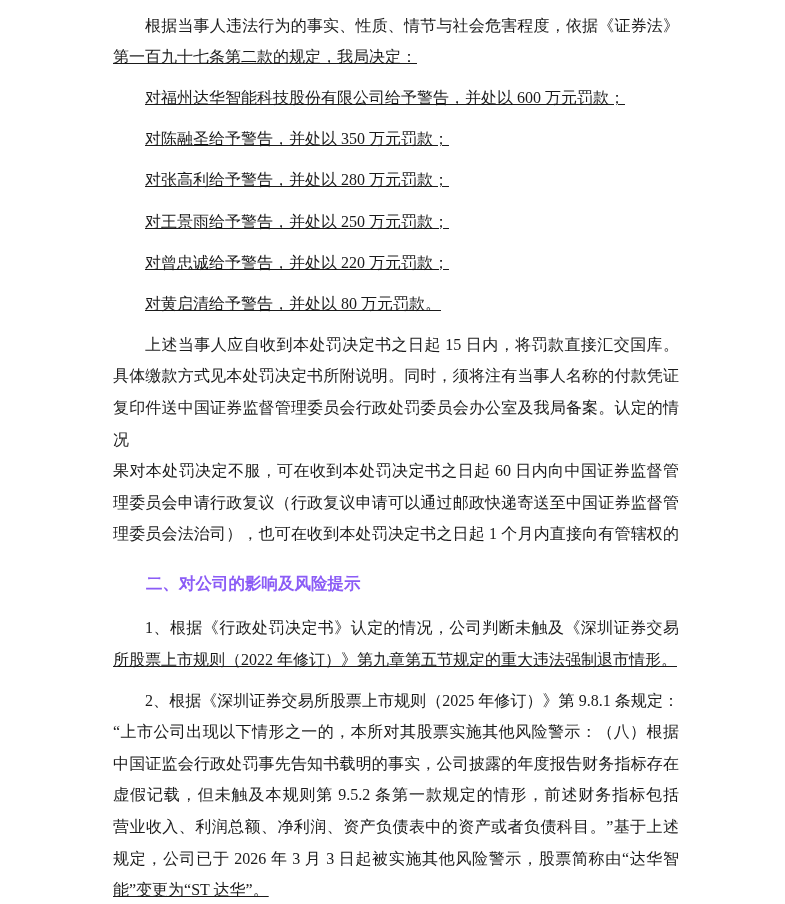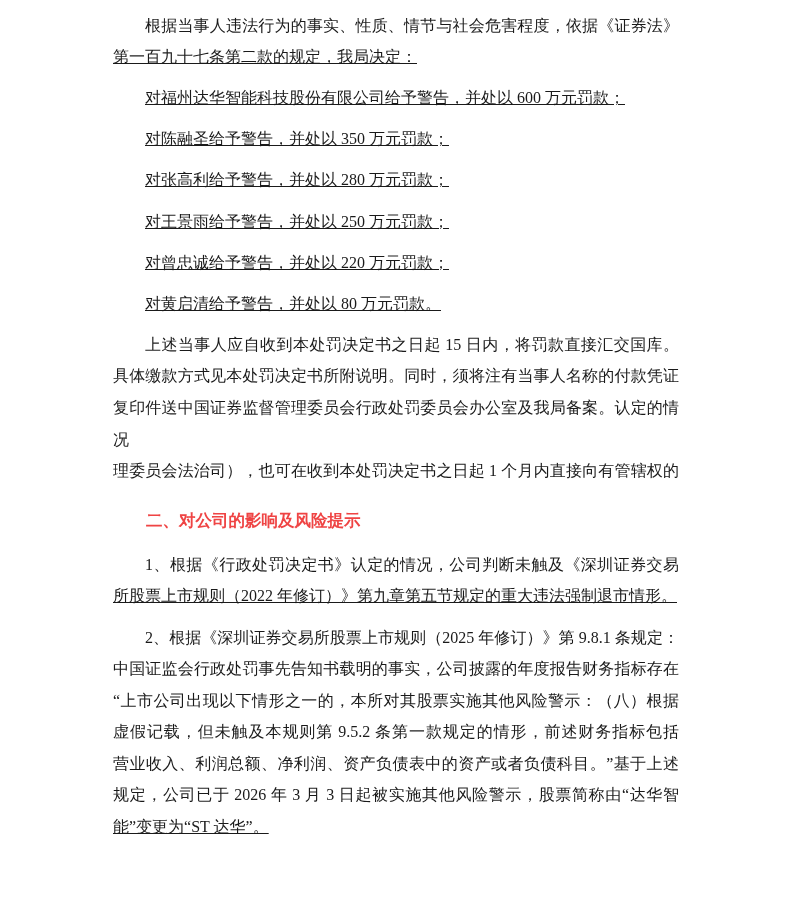--- a/index.html
+++ b/index.html
@@ -27,21 +27,21 @@
   }
   .ln.first { text-indent: 2em; }
   .ln.final { text-align-last: left; text-decoration: underline; }
   .heading {
     margin: 17px 0 13px 0;
     font-family: "Liberation Sans", "DejaVu Sans", sans-serif;
     font-weight: bold;
     font-size: 16.5px;
     line-height: 32px;
     text-indent: 2em;
-    color: #ef4444;
+    color: #8b5cf6;
   }
 </style>
 </head>
 <body>
 
 <div class="page">
 
   <div class="para">
     <span class="ln first">根据当事人违法行为的事实、性质、情节与社会危害程度，依据《证券法》</span>
     <span class="ln final">第一百九十七条第二款的规定，我局决定：</span>
@@ -63,33 +63,35 @@
     <span class="ln first final">对曾忠诚给予警告，并处以 220 万元罚款；</span>
   </div>
   <div class="para">
     <span class="ln first final">对黄启清给予警告，并处以 80 万元罚款。</span>
   </div>
 
   <div class="para">
     <span class="ln first">上述当事人应自收到本处罚决定书之日起 15 日内，将罚款直接汇交国库。</span>
     <span class="ln">具体缴款方式见本处罚决定书所附说明。同时，须将注有当事人名称的付款凭证</span>
     <span class="ln">复印件送中国证券监督管理委员会行政处罚委员会办公室及我局备案。认定的情况</span>
+    <span class="ln">果对本处罚决定不服，可在收到本处罚决定书之日起 60 日内向中国证券监督管</span>
+    <span class="ln">理委员会申请行政复议（行政复议申请可以通过邮政快递寄送至中国证券监督管</span>
     <span class="ln">理委员会法治司），也可在收到本处罚决定书之日起 1 个月内直接向有管辖权的</span>
   </div>
 
   <div class="heading">二、对公司的影响及风险提示</div>
 
   <div class="para">
     <span class="ln first">1、根据《行政处罚决定书》认定的情况，公司判断未触及《深圳证券交易</span>
     <span class="ln final">所股票上市规则（2022 年修订）》第九章第五节规定的重大违法强制退市情形。</span>
   </div>
 
   <div class="para">
     <span class="ln first">2、根据《深圳证券交易所股票上市规则（2025 年修订）》第 9.8.1 条规定：</span>
+    <span class="ln">“上市公司出现以下情形之一的，本所对其股票实施其他风险警示：（八）根据</span>
     <span class="ln">中国证监会行政处罚事先告知书载明的事实，公司披露的年度报告财务指标存在</span>
-    <span class="ln">“上市公司出现以下情形之一的，本所对其股票实施其他风险警示：（八）根据</span>
     <span class="ln">虚假记载，但未触及本规则第 9.5.2 条第一款规定的情形，前述财务指标包括</span>
     <span class="ln">营业收入、利润总额、净利润、资产负债表中的资产或者负债科目。”基于上述</span>
     <span class="ln">规定，公司已于 2026 年 3 月 3 日起被实施其他风险警示，股票简称由“达华智</span>
     <span class="ln final">能”变更为“ST 达华”。</span>
   </div>
 
 </div>
 
 </body></html>

